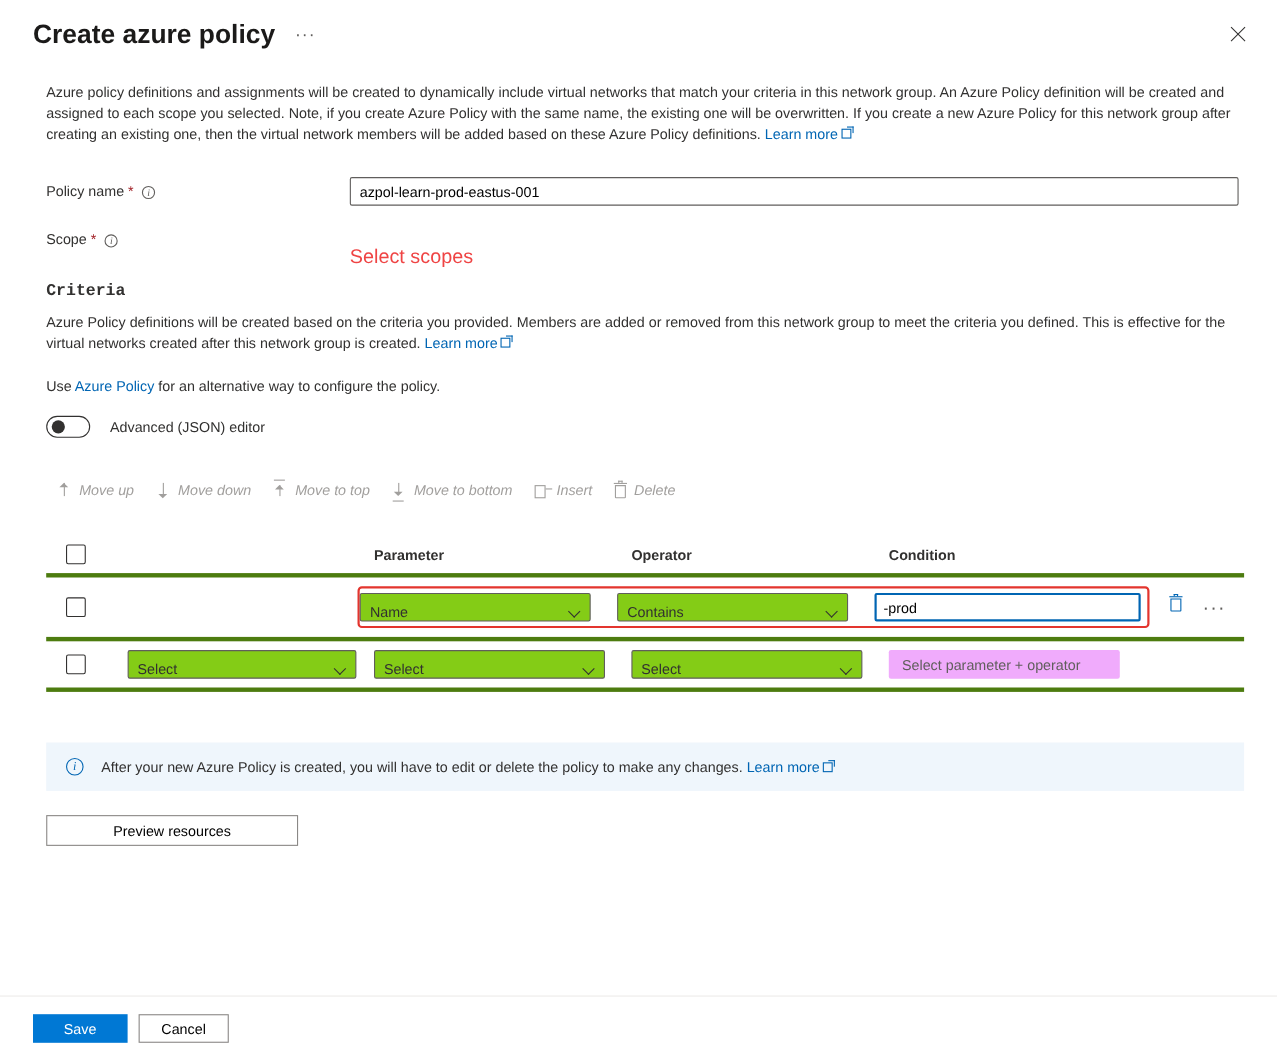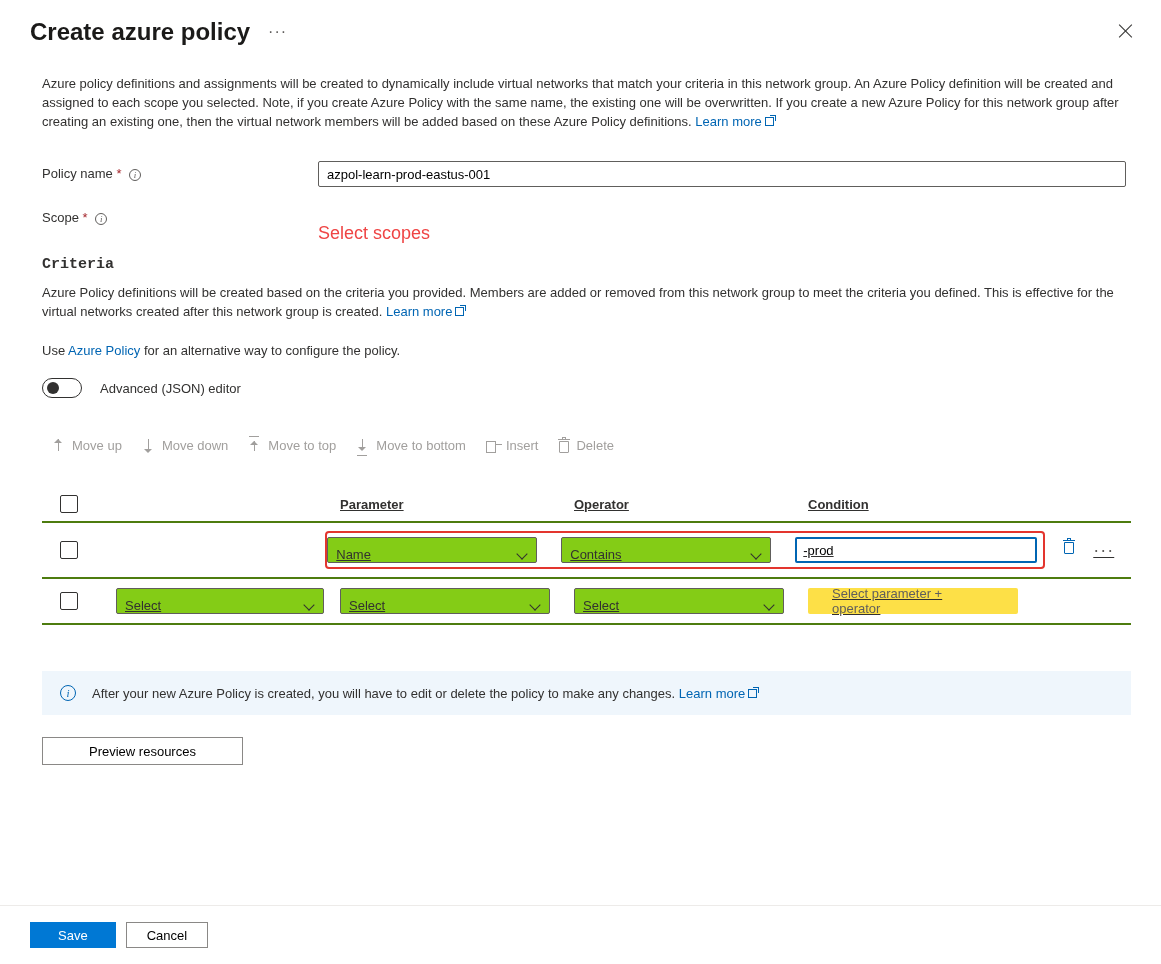--- a/index.html
+++ b/index.html
@@ -23,62 +23,62 @@
   .req { color: #a4262c; }
   .info { display:inline-block; width:12px; height:12px; border:1px solid #605e5c; border-radius:50%; font-size:9px; line-height:11px; text-align:center; color:#605e5c; margin-left:4px; vertical-align:middle; font-style:italic; font-family:serif;}
   .tinput { height:26px; border:1px solid #605e5c; border-radius:2px; padding:0 8px; font-size:13px; width:808px; background:#fff; }
   .tinput.ro { background:#fff;}
   .sel-scopes { color:#ef4444; font-size:18px; margin-top:18px; cursor:pointer; display:inline-block;}
   .h2 { font-size:15px; font-weight:600; margin-top: 12px; font-family: Liberation Mono, monospace; }
   .toggle-row { display:flex; align-items:center; margin-top:18px;}
   .toggle { width:40px; height:20px; border:1px solid #323130; border-radius:10px; position:relative; cursor:pointer; }
   .toggle .knob { width:12px; height:12px; background:#323130; border-radius:50%; position:absolute; top:3px; left:4px;}
   .toggle-label { margin-left: 18px; font-size:13px; }
-  .toolbar { display:flex; gap:20px; margin-top: 40px; padding-left:10px; color:#a19f9d; font-size:13px;}
+  .toolbar { display:flex; gap:20px; margin-top: 40px; padding-left:10px; color:#a19f9d; font-size:13px;font-style:italic;}
   .tbtn { display:flex; align-items:center; gap:6px; cursor:default; }
   .ic { width:14px; height:14px; display:inline-block; position:relative; }
   .arrow-up::before{content:"";position:absolute;left:6px;top:0;width:1px;height:12px;background:#a19f9d;}
   .arrow-up::after{content:"";position:absolute;left:2px;top:0;border:4px solid transparent;border-bottom-color:#a19f9d;top:-4px;}
   .arrow-dn::before{content:"";position:absolute;left:6px;top:0;width:1px;height:12px;background:#a19f9d;}
   .arrow-dn::after{content:"";position:absolute;left:2px;bottom:-4px;border:4px solid transparent;border-top-color:#a19f9d;}
   .arrow-tup::before{content:"";position:absolute;left:6px;top:2px;width:1px;height:10px;background:#a19f9d;}
   .arrow-tup::after{content:"";position:absolute;left:2px;top:-2px;border:4px solid transparent;border-bottom-color:#a19f9d;}
   .arrow-tup .bar{position:absolute;left:1px;top:-3px;width:10px;height:1px;background:#a19f9d;}
   .arrow-tdn::before{content:"";position:absolute;left:6px;top:0;width:1px;height:10px;background:#a19f9d;}
   .arrow-tdn::after{content:"";position:absolute;left:2px;bottom:-2px;border:4px solid transparent;border-top-color:#a19f9d;}
   .arrow-tdn .bar{position:absolute;left:1px;bottom:-3px;width:10px;height:1px;background:#a19f9d;}
   .insert-ic::before{content:"";position:absolute;left:0;top:2px;width:8px;height:10px;border:1px solid #a19f9d;}
   .insert-ic::after{content:"";position:absolute;right:-2px;top:5px;width:6px;height:1px;background:#a19f9d;}
   .trash-ic{width:12px;}
   .trash-ic::before{content:"";position:absolute;left:1px;top:2px;width:8px;height:10px;border:1px solid #a19f9d;border-radius:0 0 1px 1px;}
   .trash-ic::after{content:"";position:absolute;left:0;top:0;width:12px;height:1px;background:#a19f9d;}
   .trash-ic .lid{position:absolute;left:4px;top:-2px;width:4px;height:2px;border:1px solid #a19f9d;border-bottom:none;}
   .table-wrap { margin-top: 34px;}
-  .thead, .trow { display:flex; align-items:center; border-bottom:2px solid #4d7c0f; padding: 8px 0; text-decoration: underline; }
+  .thead, .trow { display:flex; align-items:center; border-bottom:4px solid #4d7c0f; padding: 8px 0; }
   .thead { font-weight:600; border-top:none;}
   .trow { min-height: 46px;}
   .cell-chk{ width:66px; padding-left:18px;}
   .cell-and{ width:232px; padding-left:8px;}
   .cell-param{ width:234px;}
   .cell-op{ width:234px;}
   .cell-cond{ width:234px;}
   .cell-act{ width: 88px; display:flex; gap:18px; justify-content:flex-start; padding-left:18px;}
   .chkbox { width:18px;height:18px;border:1px solid #323130;border-radius:2px;cursor:pointer; }
   .sel { height:26px; width:210px; border:1px solid #605e5c; border-radius:2px; background:#84cc16; display:flex; align-items:flex-end; padding:0 8px; justify-content:space-between; cursor:pointer;}
   .chev{ width:12px;height:12px;position:relative;}
   .chev::before{content:"";position:absolute;left:2px;top:3px;width:7px;height:7px;border-right:1px solid #323130;border-bottom:1px solid #323130;transform:rotate(45deg);transform-origin:center;top:0px;}
   .cond-input{height:26px;width:242px;border:2px solid #0065b3;border-radius:2px;padding:0 6px;font-size:13px;}
-  .cond-placeholder{height:26px;width:210px;background:#fde047;border-radius:2px;padding:0 24px;display:flex;align-items:center;color:#605e5c;}
+  .cond-placeholder{height:26px;width:210px;background:#f0abfc;border-radius:2px;padding:0 12px;display:flex;align-items:center;color:#605e5c;}
   .hl-box{ border:2px solid #e3352e; border-radius:4px; padding: 4px 6px 4px 0; display:flex; align-items:center; gap:24px; margin-left:-6px;}
   .del-blue{color:#0065b3;cursor:pointer;}
   .del-blue .trash-ic::before{border-color:#0065b3;} .del-blue .trash-ic::after{background:#0065b3;} .del-blue .trash-ic .lid{border-color:#0065b3;}
   .more-dots{color:#605e5c;font-size:18px;letter-spacing:1px;cursor:pointer;}
   .info-banner{ margin-top:46px; background:#eff6fc; display:flex; align-items:center; padding:14px 18px; gap:16px; }
   .info-circ{width:16px;height:16px;border:1px solid #0065b3;border-radius:50%;display:flex;align-items:center;justify-content:center;color:#0065b3;font-size:11px;font-style:italic;font-family:serif;}
-  .btn-outline{ margin-top:22px; border:1px solid #8a8886; background:#fff; height:28px; padding:0 46px; font-size:13px; cursor:pointer;}
+  .btn-outline{ margin-top:22px; border:1px solid #8a8886; background:#fff; height:28px; padding:0 60px; font-size:13px; cursor:pointer;}
   .footer{ position:absolute; bottom:0; left:0; right:0; border-top:1px solid #edebe9; padding:16px 30px; display:flex; gap:10px;}
   .btn-primary{ background:#0078d4;color:#fff;border:none;height:26px;padding:0 28px;font-size:13px;cursor:pointer;}
   .btn-secondary{ background:#fff;border:1px solid #8a8886;height:26px;padding:0 20px;font-size:13px;cursor:pointer;}
 </style>
 </head>
 <body>
 
 <div class="panel">
   <div class="header">
     <div class="title">Create azure policy</div>

